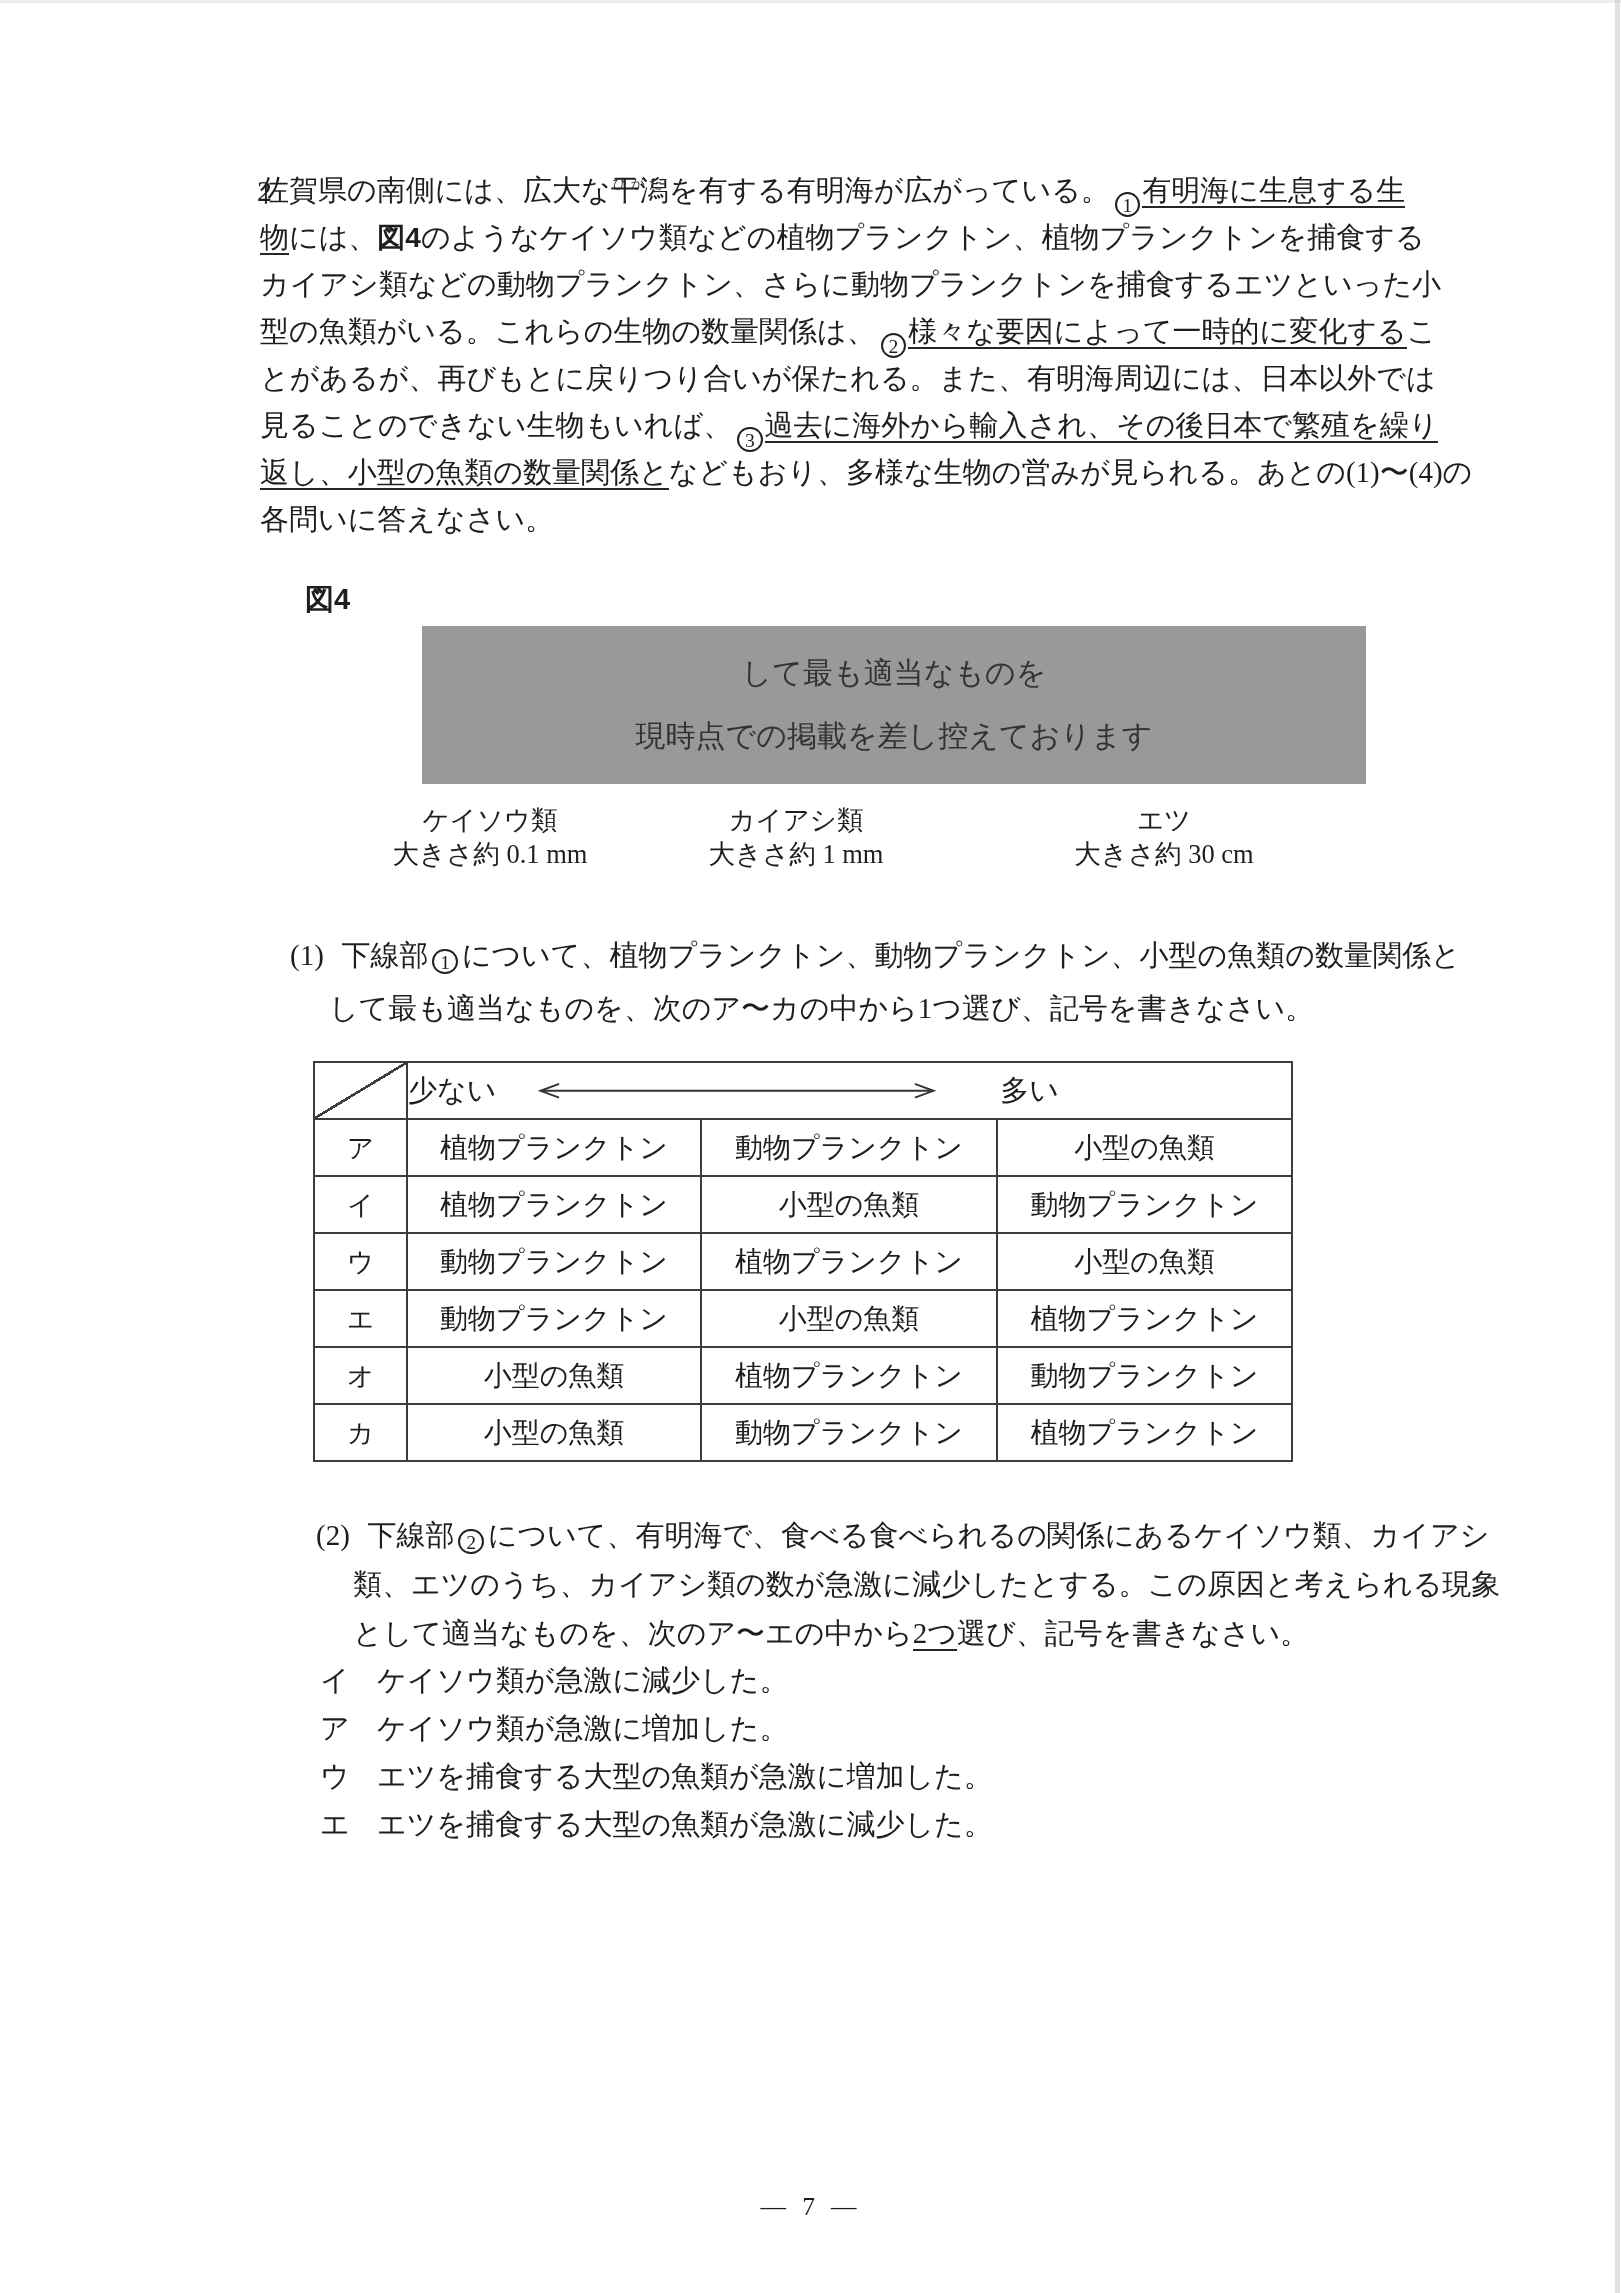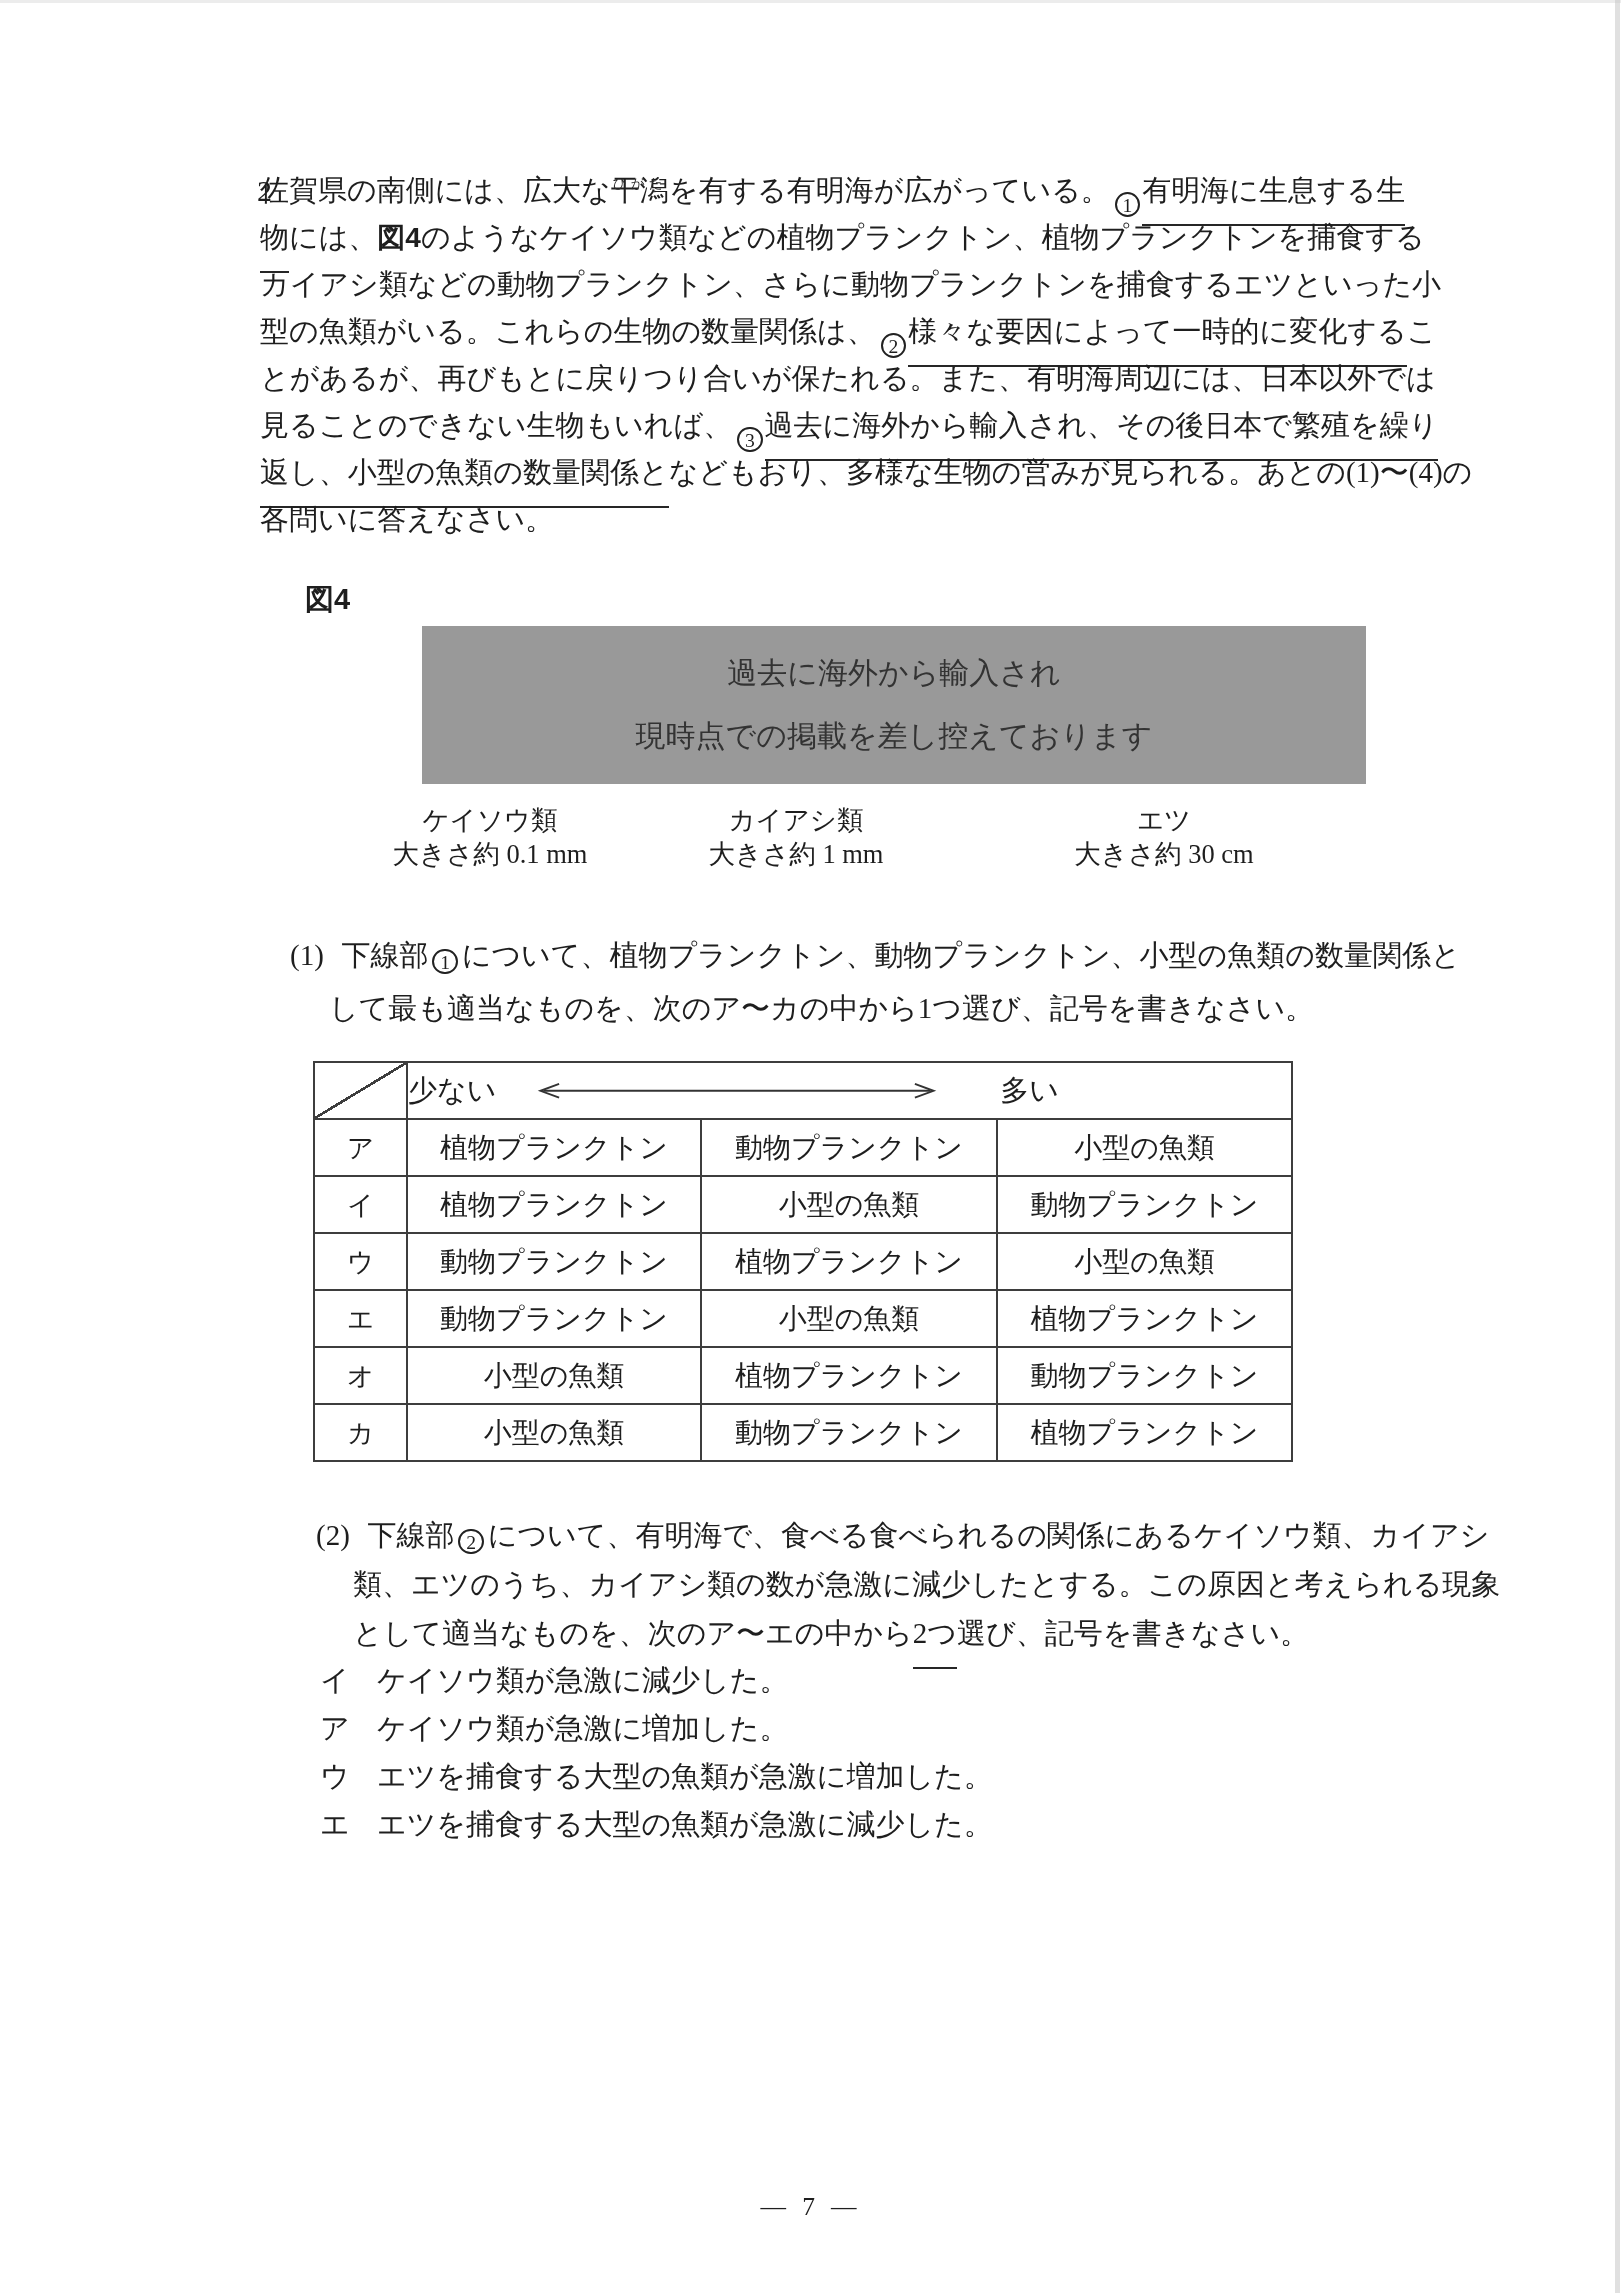--- a/index.html
+++ b/index.html
@@ -6,21 +6,21 @@
   .page {
     position:relative; width:1621px; height:2294px; background:#ffffff;
     font-family:"Liberation Serif", serif; color:#1e1e1e; overflow:hidden;
   }
   
   .edge-right { position:absolute; right:1px; top:0; width:4.9px; height:100%; background:#c6c6c6; opacity:.55; }
   .edge-top   { position:absolute; left:0; top:0; width:100%; height:2.9px; background:#d9d9d9; opacity:.5; }
 
   
   .tline { white-space:nowrap; }
-  .u { border-bottom:2.5px solid #262626; padding-bottom:18px;text-align:center; }
+  .u { border-bottom:2.5px solid #262626; padding-bottom:0;text-align:center; }
   .gothic { font-family:"Liberation Sans", sans-serif; font-weight:600; font-size:28px; }
   .sp { display:inline-block; }
   .circ {
     display:inline-block; width:25.5px; height:25.5px; border:2px solid #222; border-radius:50%;
     text-align:center; font-size:19.6px; line-height:24.5px; box-sizing:border-box;
   }
   .circ-low { vertical-align:-11.8px; margin:0 2px 0 4.9px; }
   .circ-in  { vertical-align:-3.9px;  margin:0 3.9px; }
   .rubywrap { position:relative; }
   .rubywrap .rt {
@@ -91,21 +91,21 @@
       <div class="tline"><span>カイアシ類などの動物プランクトン、さらに動物プランクトンを捕食するエツといった小</span></div>
       <div class="tline"><span>型の魚類がいる。これらの生物の数量関係は、</span><span class="circ circ-low">2</span><span class="u">様々な要因によって一時的に変化する</span><span>こ</span></div>
       <div class="tline"><span>とがあるが、再びもとに戻りつり合いが保たれる。また、有明海周辺には、日本以外では</span></div>
       <div class="tline"><span>見ることのできない生物もいれば、</span><span class="circ circ-low">3</span><span class="u">過去に海外から輸入され、その後日本で繁殖を繰り</span></div>
       <div class="tline"><span class="u">返し、小型の魚類の数量関係と</span><span>などもおり、多様な生物の営みが見られる。あとの(1)〜(4)の</span></div>
       <div class="tline"><span>各問いに答えなさい。</span></div>
     </div>
 
   <div class="fig-label">図4</div>
   <div class="fig-notice" style="background: rgb(153, 153, 153);">
-    <div>過去に海外から輸入され</div>
+    <div>して最も適当なものを</div>
     <div>現時点での掲載を差し控えております</div>
   </div>
   <div class="fig-captions">
       <div class="fig-cap" style="left: 333px;">
         <div class="cap-name">ケイソウ類</div>
         <div class="cap-size">大きさ約 0.1 mm</div>
       </div>
       <div class="fig-cap" style="left: 639px; text-align: center;">
         <div class="cap-name">カイアシ類</div>
         <div class="cap-size">大きさ約 1 mm</div>

